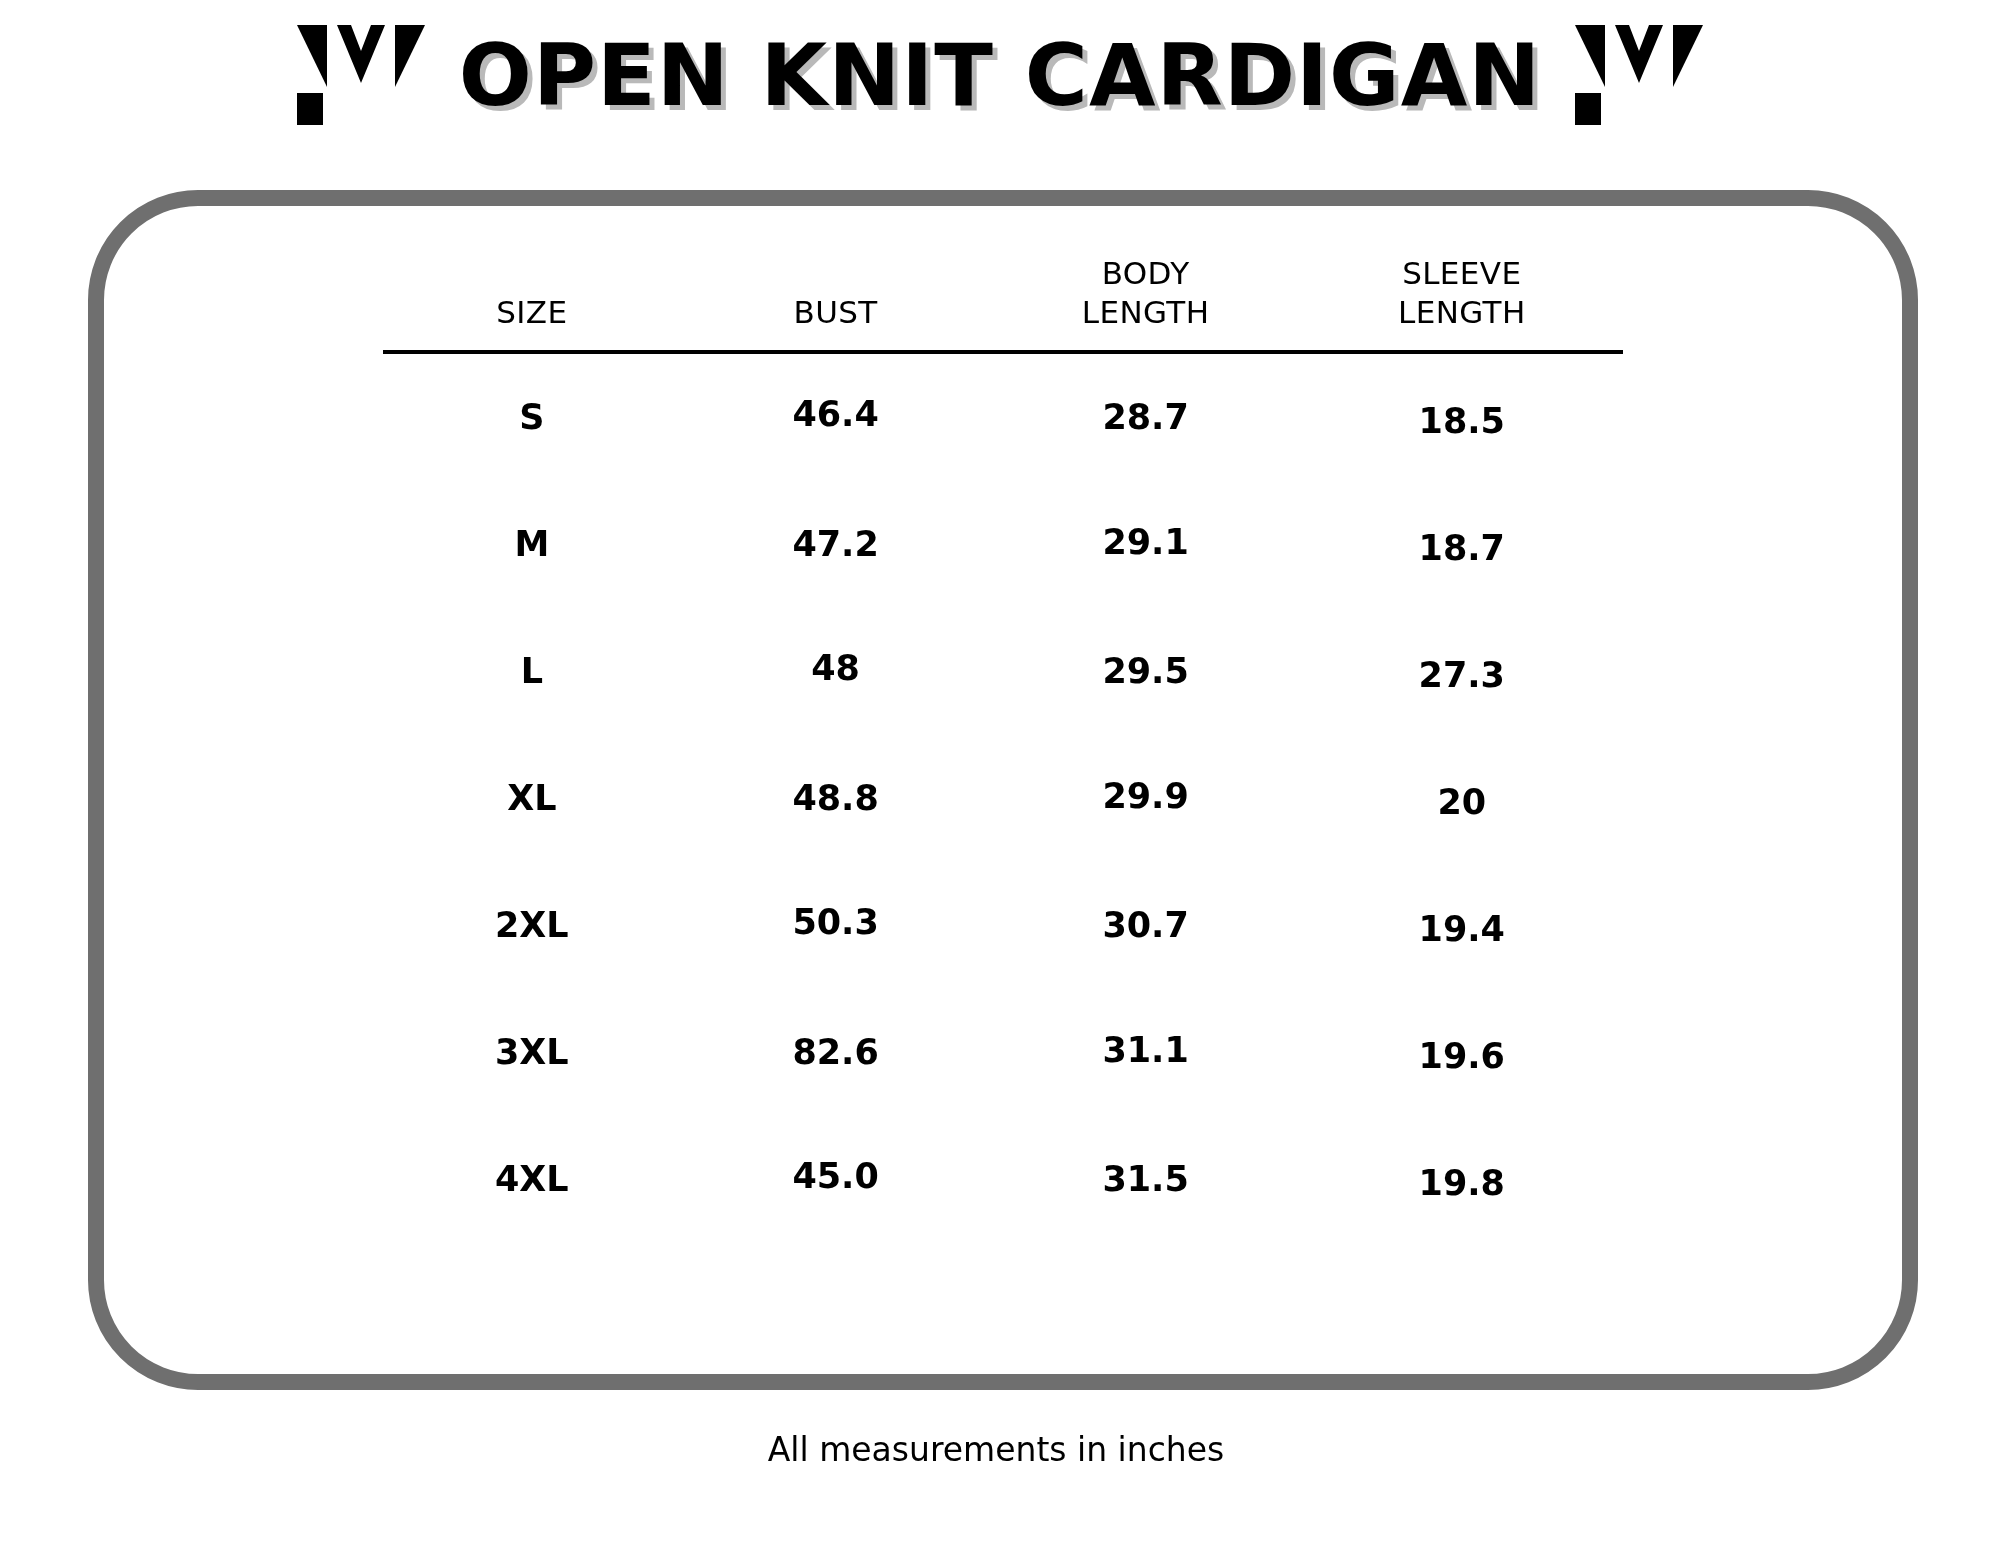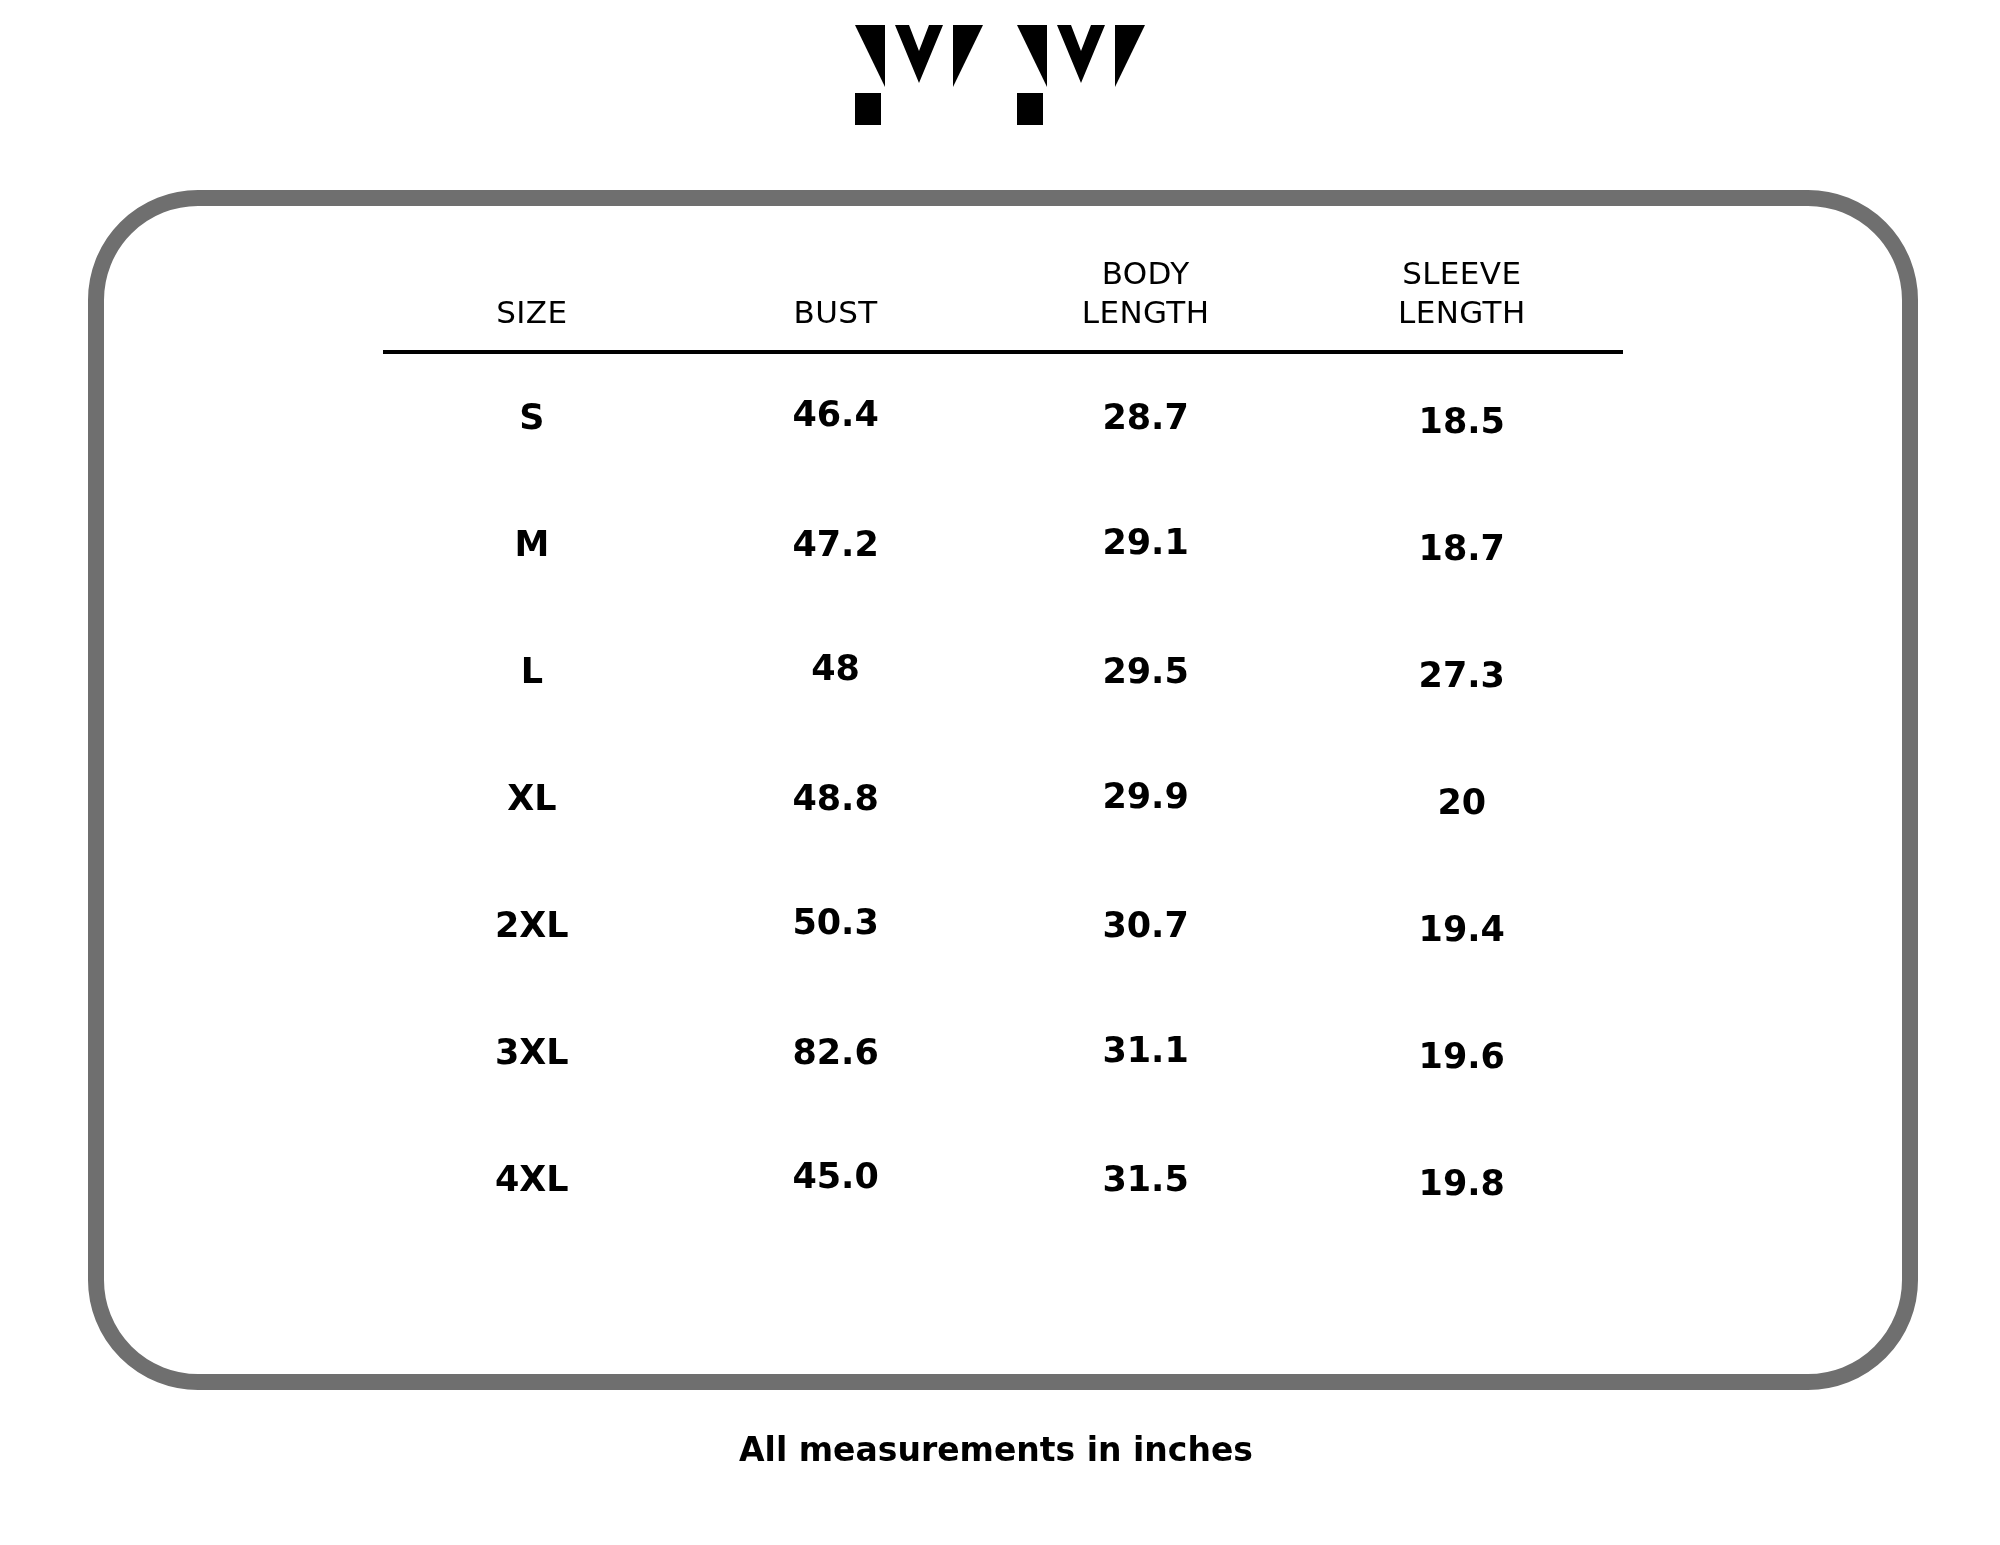--- a/index.html
+++ b/index.html
@@ -107,37 +107,38 @@
   table.size-table tbody tr:nth-child(even) td:nth-child(3) { padding-bottom: 6px; }
   table.size-table tbody tr td:nth-child(4) { padding-top: 8px; }
 
   .footnote {
     position: absolute;
     left: 0;
     right: 8px;
     top: 1430px;
     text-align: center;
     font-size: 33px;
-    font-weight: 700;
+    font-weight: 400;
     font-family: "DejaVu Sans", sans-serif;
   }
 </style>
 </head>
 <body>
 
 <div class="page">
 
   <div class="header">
     <svg class="logo" viewBox="0 0 128 108" aria-hidden="true">
       <polygon points="0,4 30,4 30,66 0,4" fill="#000000"></polygon>
       <polygon points="40,4 64,62 88,4 74,4 64,30 54,4" fill="#000000"></polygon>
       <polygon points="98,4 128,4 98,66 98,4" fill="#000000"></polygon>
       <polygon points="0,72 26,72 26,104 0,104" fill="#000000"></polygon>
     </svg>
 
+    <div class="title">OPEN KNIT CARDIGAN</div>
 
     <svg class="logo" viewBox="0 0 128 108" aria-hidden="true">
       <polygon points="0,4 30,4 30,66 0,4" fill="#000000"></polygon>
       <polygon points="40,4 64,62 88,4 74,4 64,30 54,4" fill="#000000"></polygon>
       <polygon points="98,4 128,4 98,66 98,4" fill="#000000"></polygon>
       <polygon points="0,72 26,72 26,104 0,104" fill="#000000"></polygon>
     </svg>
   </div>
 
   <div class="card">

